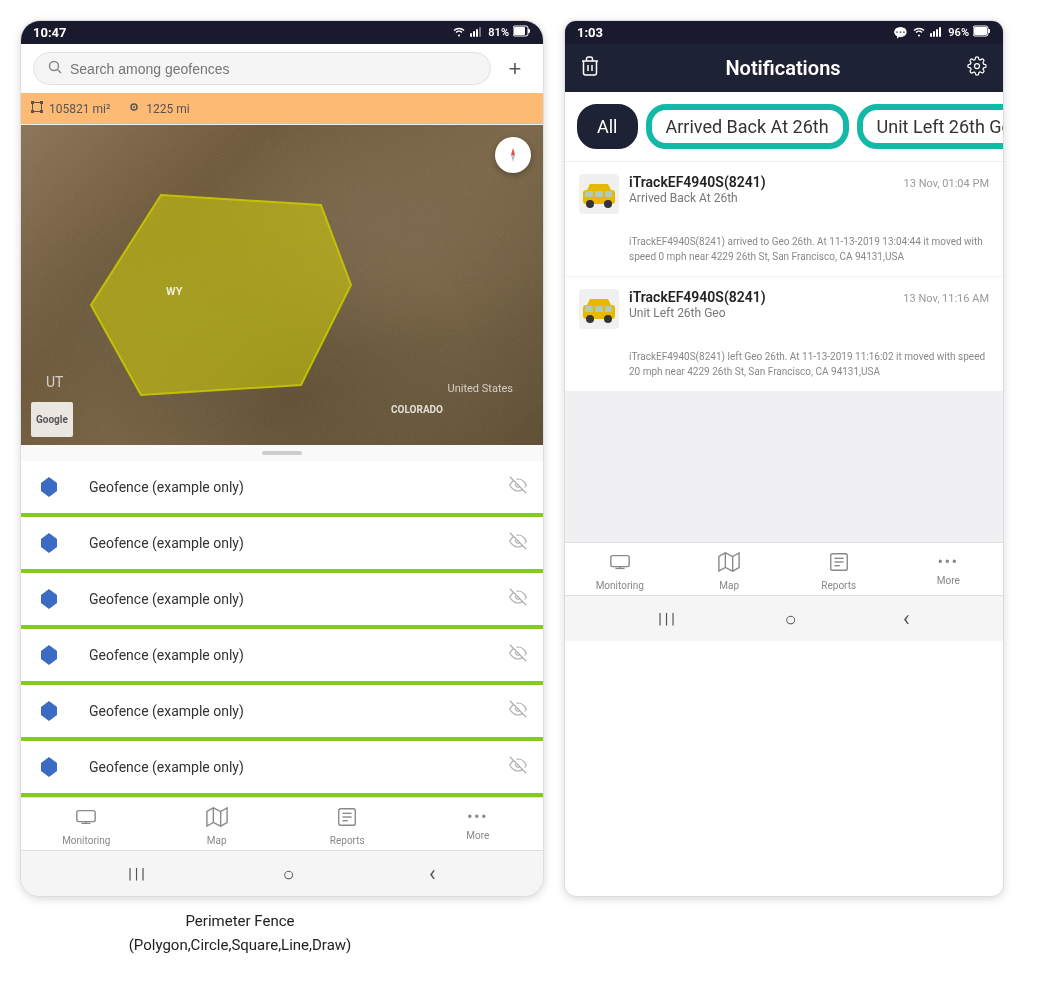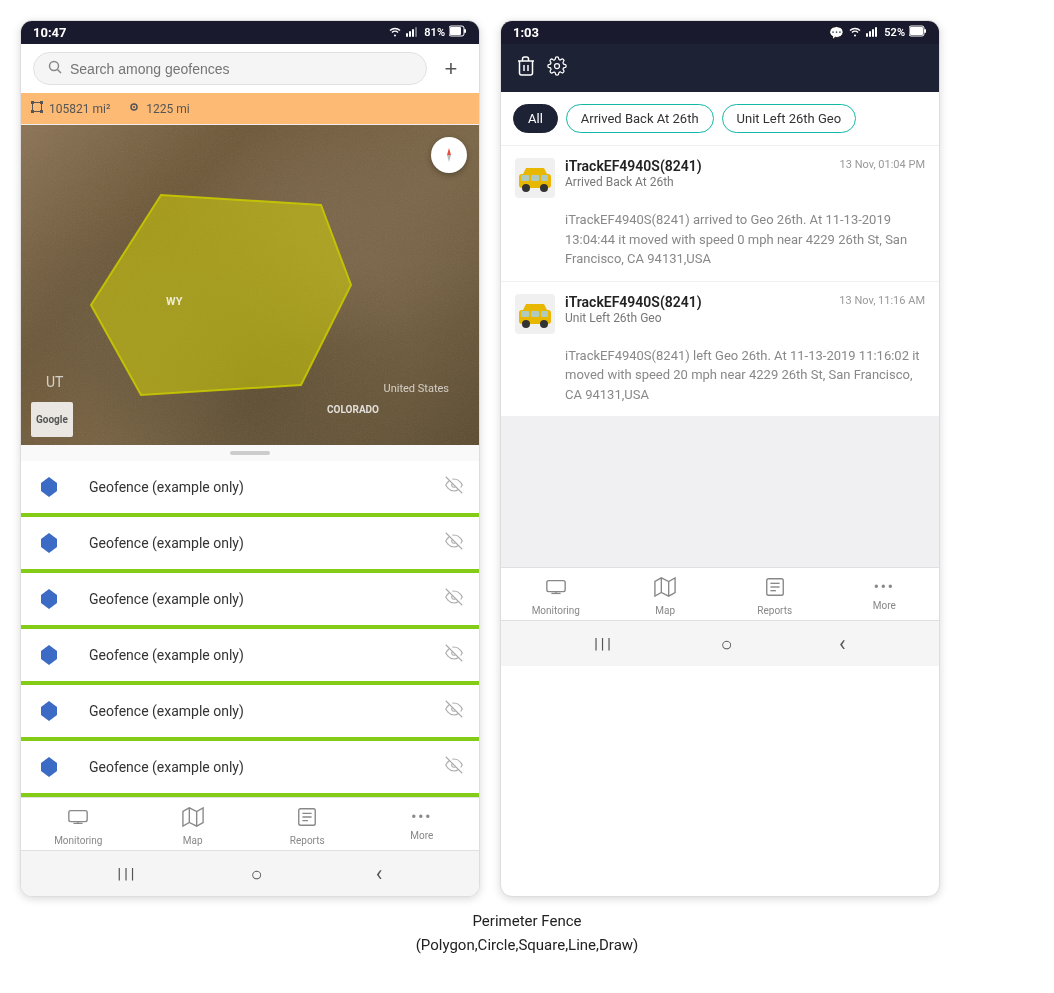--- a/index.html
+++ b/index.html
@@ -18,23 +18,23 @@
     .main-container {
       display: flex;
       flex-direction: row;
       width: 1054px;
       padding: 20px 20px 0 20px;
       gap: 20px;
     }
 
     
     .phone-left {
-      width: 460px;
-      background: #fff;
-      border-radius: 12px;
+      width: 524px;
+      background: #fff;
+      border-radius: 20px;
       overflow: hidden;
       border: 1px solid #ddd;
       box-shadow: 0 2px 8px rgba(0,0,0,0.15);
     }
 
     
     .phone-right {
       width: 440px;
       background: #fff;
       border-radius: 12px;
@@ -82,21 +82,21 @@
     .geofence-polygon {
       position: absolute;
       top: 60px;
       left: 60px;
       width: 280px;
       height: 220px;
     }
 
     .map-label-wy {
       position: absolute;
-      top: 170px;
+      top: 160px;
       left: 145px;
       color: rgba(255,255,255,0.8);
       font-size: 11px;
       font-weight: bold;
     }
 
     .map-label-us {
       position: absolute;
       bottom: 50px;
       right: 30px;
@@ -328,22 +328,22 @@
       padding: 12px 12px;
       display: flex;
       gap: 8px;
       border-bottom: 1px solid #eee;
       overflow-x: auto;
     }
 
     .chip {
       padding: 6px 14px;
       border-radius: 20px;
-      font-size: 13px;
-      border: 1px solid #14b8a6;
+      font-size: 18px;
+      border: 6px solid #14b8a6;
       background: #fff;
       color: #333;
       cursor: pointer;
       white-space: nowrap;
       flex-shrink: 0;
     }
 
     .chip.active {
       background: #1e2235;
       color: #fff;
@@ -395,45 +395,45 @@
       white-space: nowrap;
     }
 
     .notif-event-type {
       font-size: 12px;
       color: #777;
       margin-top: 1px;
     }
 
     .notif-description {
-      font-size: 13px;
+      font-size: 10px;
       color: #888;
       line-height: 1.5;
-      margin-top: 12px;
+      margin-top: 20px;
       padding-left: 50px;
     }
 
     .notif-item-top-row {
       display: flex;
       justify-content: space-between;
-      align-items: flex-start;
+      align-items: flex-end;
     }
 
     
     .empty-area {
       background: #f0f0f2;
       height: 150px;
     }
 
     
     .captions {
       display: flex;
       width: 1054px;
       padding: 12px 20px;
-      justify-content: center;
+      justify-content: space-between;
     }
 
     .caption-text {
       text-align: center;
       font-size: 15px;
       color: #222;
       line-height: 1.6;
       width: 440px;
     }
   </style>
@@ -671,40 +671,41 @@
           </svg>
         </span>
         <span>
           <svg width="14" height="12" viewBox="0 0 14 12" fill="white">
             <rect x="0" y="8" width="2" height="4" rx="1"></rect>
             <rect x="3" y="6" width="2" height="6" rx="1"></rect>
             <rect x="6" y="4" width="2" height="8" rx="1"></rect>
             <rect x="9" y="2" width="2" height="10" rx="1"></rect>
           </svg>
         </span>
-        <span style="font-size:11px;">52%</span>
+        <span style="font-size:11px;">96%</span>
         <span>
           <svg width="18" height="12" viewBox="0 0 18 12" fill="white">
             <rect x="0" y="1" width="15" height="10" rx="2" stroke="white" stroke-width="1" fill="none"></rect>
             <rect x="1" y="2" width="13" height="8" rx="1" fill="white"></rect>
             <rect x="15" y="4" width="2" height="4" rx="1" fill="white"></rect>
           </svg>
         </span>
       </div>
     </div>
 
     <div class="notifications-header">
       <span class="notif-header-icon">
         <svg width="18" height="20" viewBox="0 0 18 20" fill="none" stroke="white" stroke-width="1.5">
           <polyline points="1,5 2,5 17,5"></polyline>
             <path d="M15.5,5v12a2,2 0 0,1-2,2H4.5a2,2 0 0,1-2-2V5m3,0V3a2,2 0 0,1,2-2h2a2,2 0 0,1,2,2v2"></path>
             <line x1="7" y1="9" x2="7" y2="15"></line>
             <line x1="11" y1="9" x2="11" y2="15"></line>
         </svg>
       </span>
+      <span class="notif-title">Notifications</span>
       <span class="notif-header-icon">
         <svg width="20" height="20" viewBox="0 0 24 24" fill="none" stroke="white" stroke-width="1.5">
           <circle cx="12" cy="12" r="3"></circle>
             <path d="M19.4 15a1.65 1.65 0 0 0 .33 1.82l.06.06a2 2 0 0 1-2.83 2.83l-.06-.06a1.65 1.65 0 0 0-1.82-.33 1.65 1.65 0 0 0-1 1.51V21a2 2 0 0 1-4 0v-.09A1.65 1.65 0 0 0 9 19.4a1.65 1.65 0 0 0-1.82.33l-.06.06a2 2 0 0 1-2.83-2.83l.06-.06A1.65 1.65 0 0 0 4.68 15a1.65 1.65 0 0 0-1.51-1H3a2 2 0 0 1 0-4h.09A1.65 1.65 0 0 0 4.6 9a1.65 1.65 0 0 0-.33-1.82l-.06-.06a2 2 0 0 1 2.83-2.83l.06.06A1.65 1.65 0 0 0 9 4.68a1.65 1.65 0 0 0 1-1.51V3a2 2 0 0 1 4 0v.09a1.65 1.65 0 0 0 1 1.51 1.65 1.65 0 0 0 1.82-.33l.06-.06a2 2 0 0 1 2.83 2.83l-.06.06A1.65 1.65 0 0 0 19.4 9a1.65 1.65 0 0 0 1.51 1H21a2 2 0 0 1 0 4h-.09a1.65 1.65 0 0 0-1.51 1z"></path>
         </svg>
       </span>
     </div>
 
     <div class="filter-chips">
       <div class="chip active">All</div>

